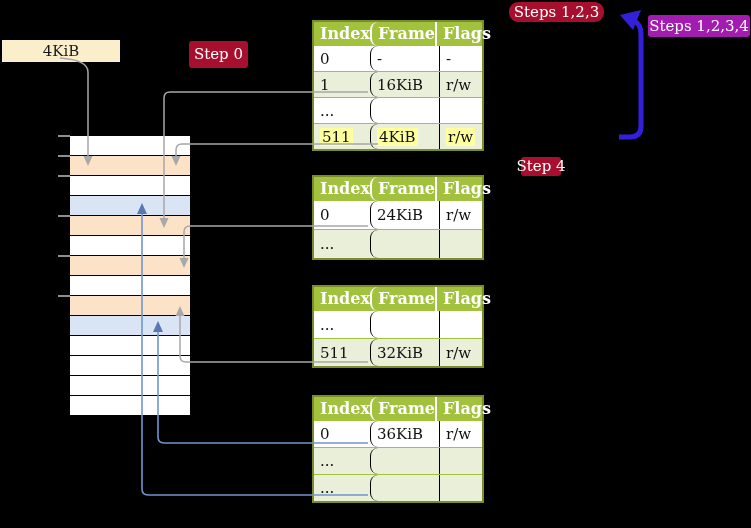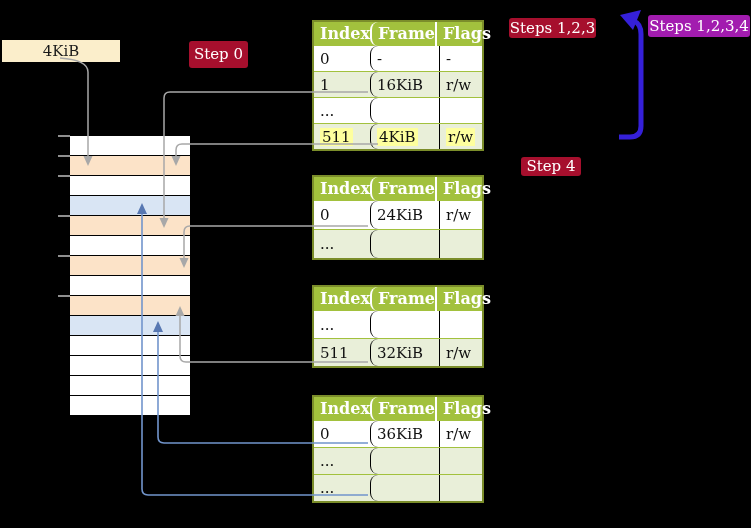--- a/index.html
+++ b/index.html
@@ -37,23 +37,23 @@
   svg.overlay{position:absolute;left:0;top:0;pointer-events:none;}
 </style>
 </head>
 <body>
 
 <div class="canvas">
 
   <div class="tagbox cream" style="left:2px;top:40px;width:118px;height:22px;">4KiB</div>
 
   <div class="tagbox crimson" style="left:189px;top:41px;width:59px;height:27px;">Step 0</div>
-  <div class="tagbox crimson" style="left:509px;top:18px;width:87px;height:20px;">Steps 1,2,3</div>
+  <div class="tagbox crimson" style="left:509px;top:2px;width:95px;height:20px;border-radius:9px;">Steps 1,2,3</div>
   <div class="tagbox violet" style="left:648px;top:15px;width:102px;height:22px;">Steps 1,2,3,4</div>
-  <div class="tagbox crimson" style="left:521px;top:157px;width:60px;height:19px;">Step 4</div>
+  <div class="tagbox crimson" style="left:521px;top:157px;width:40px;height:19px;">Step 4</div>
 
   <div class="memcol">
     <div class="mem-row c-white"></div>
     <div class="mem-row c-orange"></div>
     <div class="mem-row c-white"></div>
     <div class="mem-row c-blue"></div>
     <div class="mem-row c-orange"></div>
     <div class="mem-row c-white"></div>
     <div class="mem-row c-orange"></div>
     <div class="mem-row c-white"></div>

